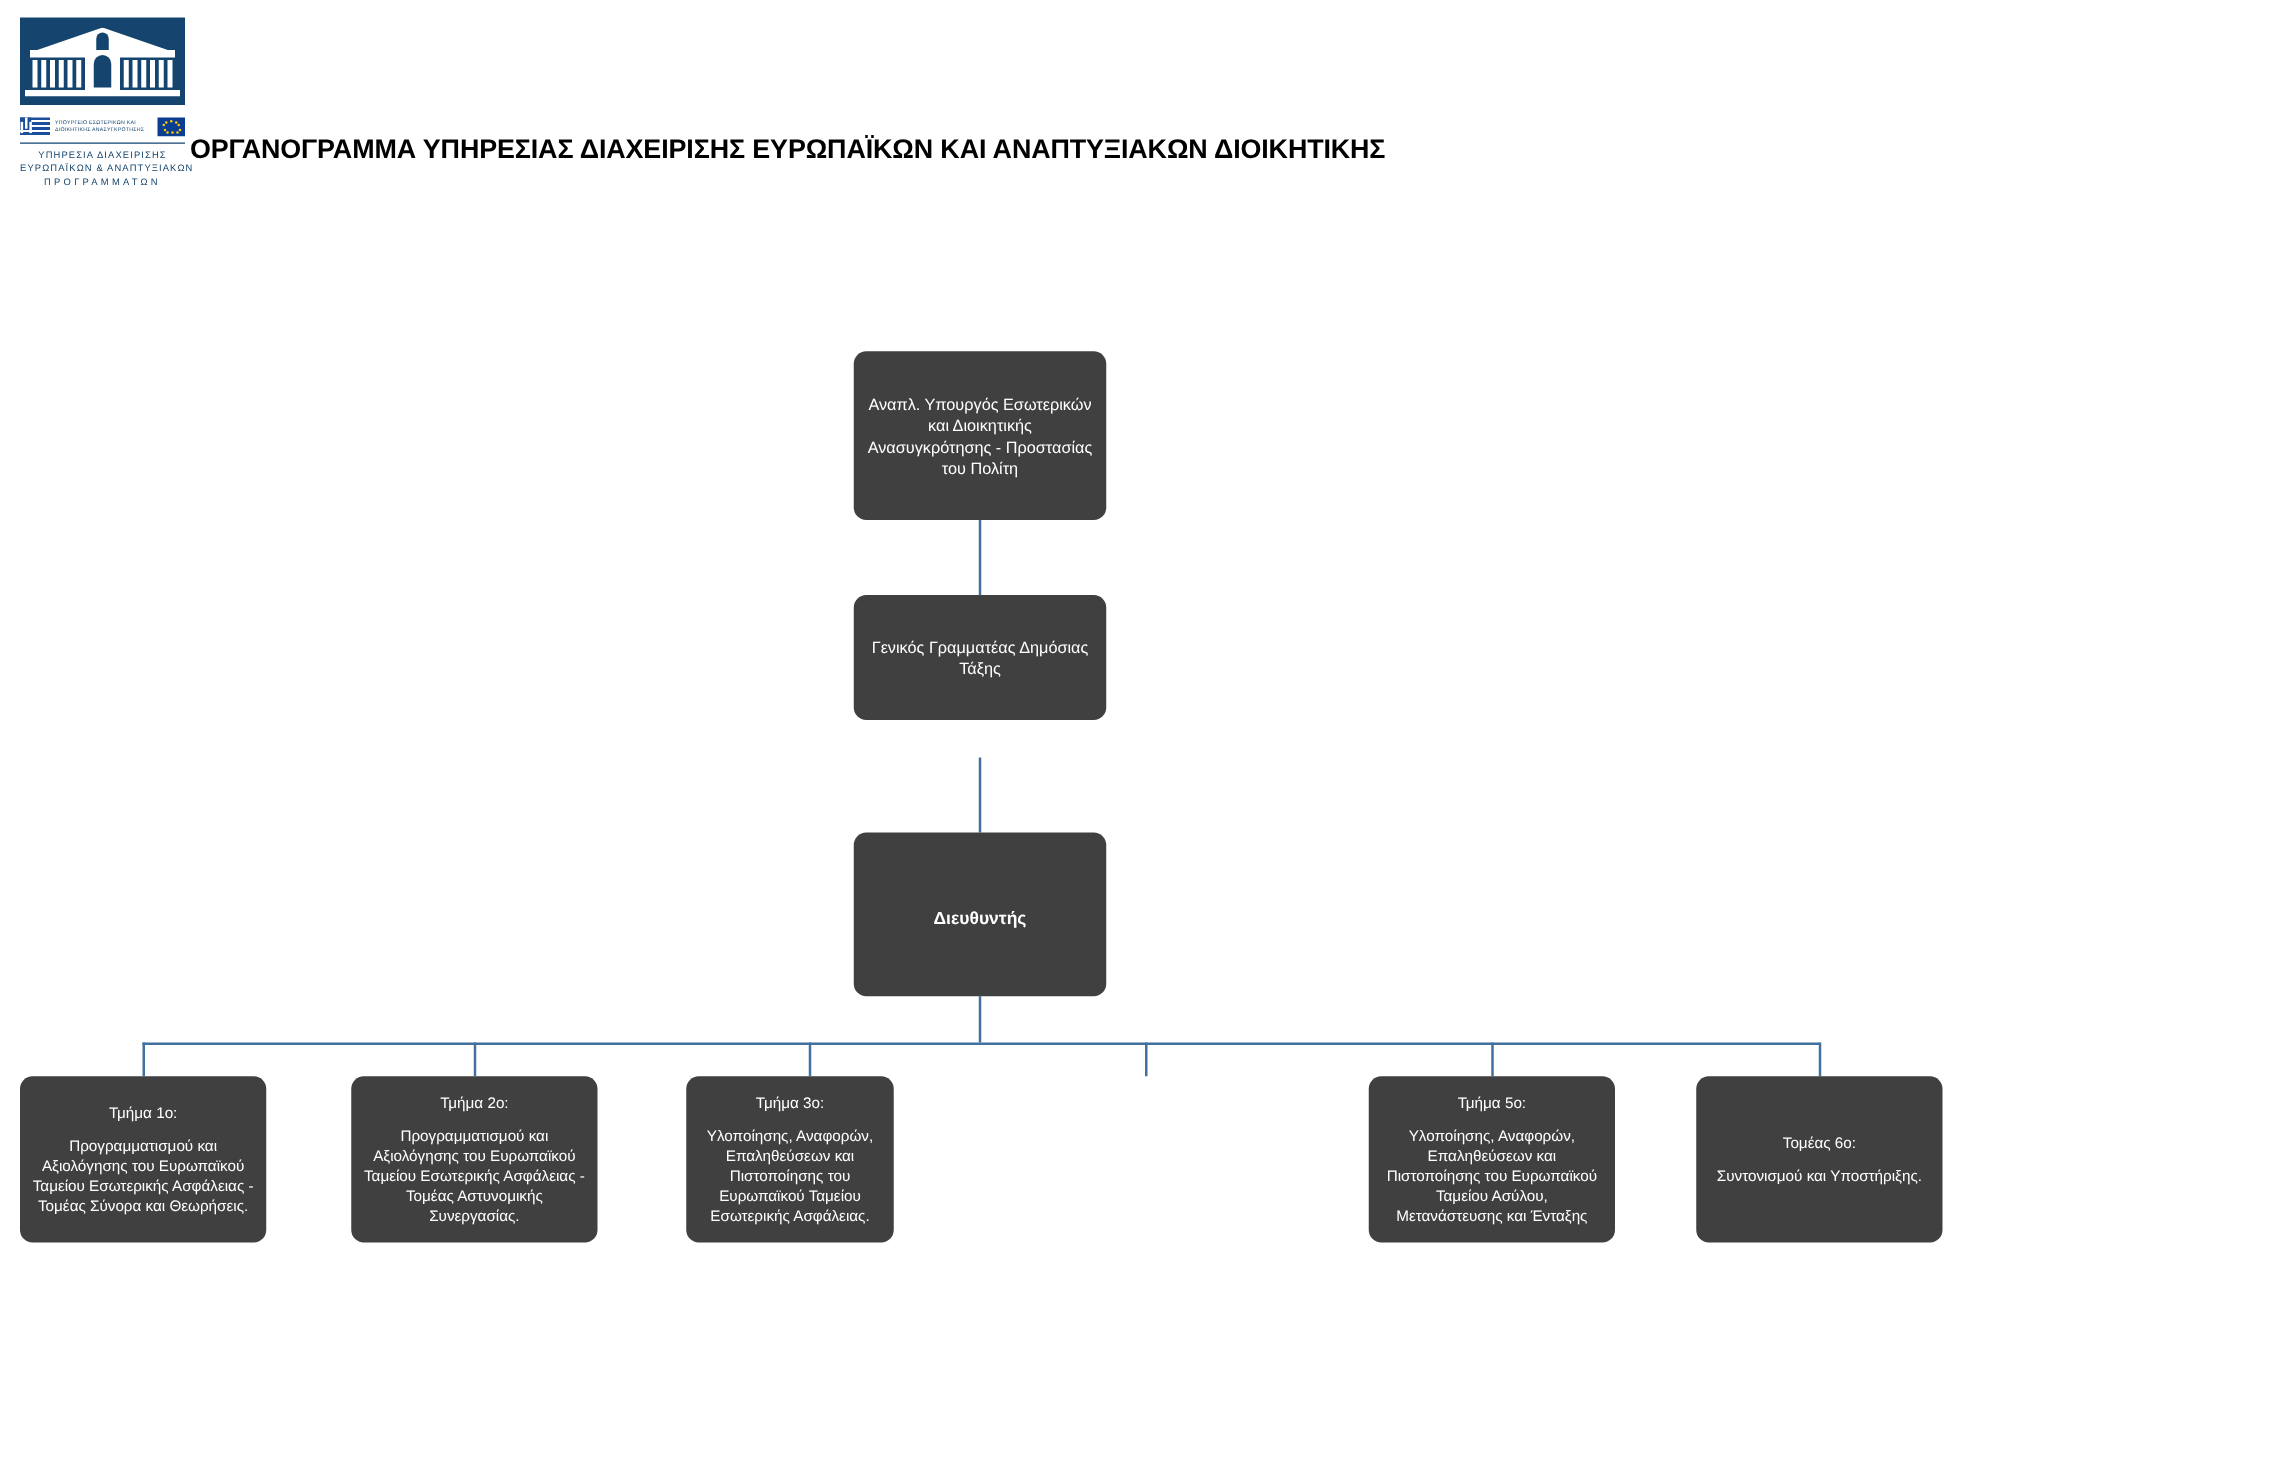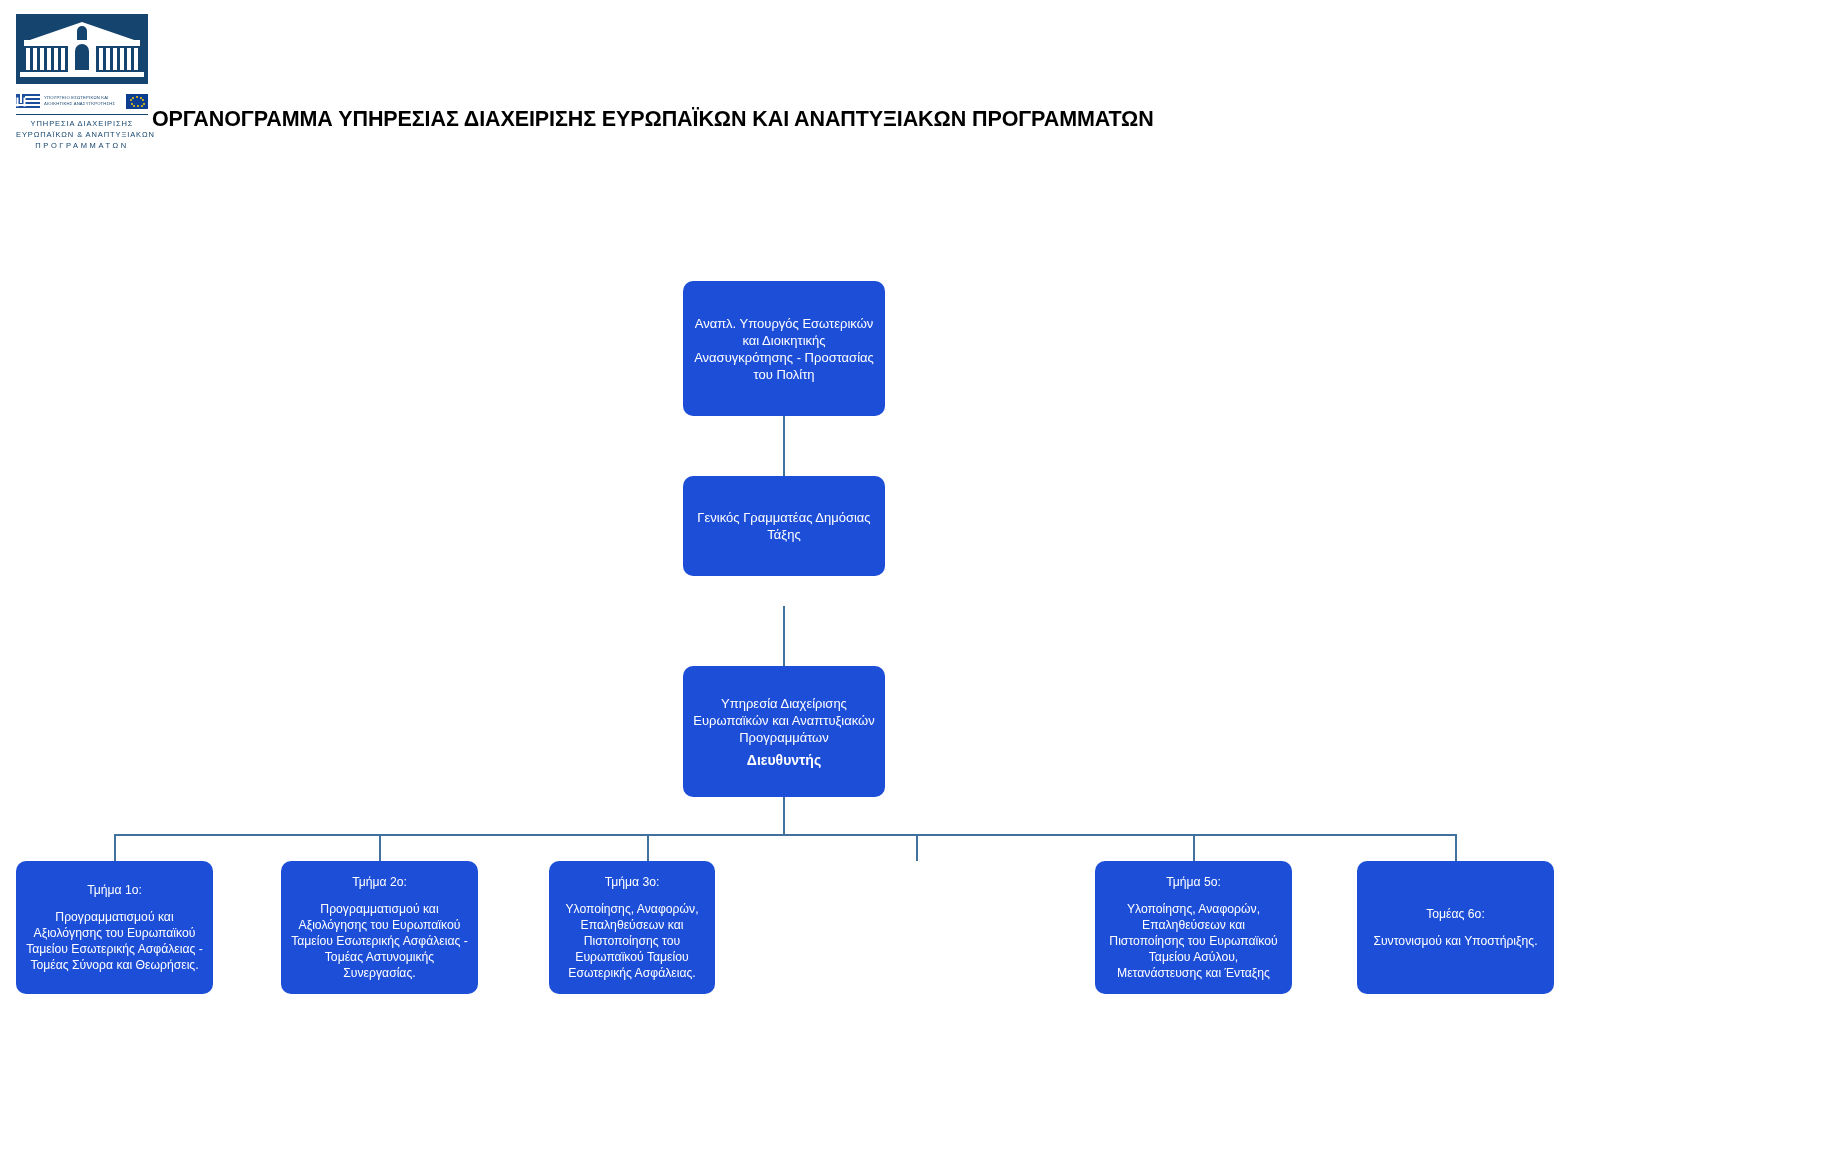--- a/index.html
+++ b/index.html
@@ -190,21 +190,21 @@
   #org-canvas {
     position: absolute;
     left: 0;
     top: 0;
     width: 1827px;
     height: 1174px;
   }
 
   .node {
     position: absolute;
-    background: #1d4ed8;
+    background: #404040;
     border-radius: 10px;
     color: #ffffff;
     display: flex;
     align-items: center;
     justify-content: center;
     text-align: center;
     box-sizing: border-box;
     padding: 6px 10px;
     line-height: 17px;
     font-size: 13px;
@@ -310,21 +310,21 @@
 
     <div id="logo-rule"></div>
 
     <div id="agency-lines">
       <div class="ln1">ΥΠΗΡΕΣΙΑ ΔΙΑΧΕΙΡΙΣΗΣ</div>
       <div class="ln2">ΕΥΡΩΠΑΪΚΩΝ &amp; ΑΝΑΠΤΥΞΙΑΚΩΝ</div>
       <div class="ln3">ΠΡΟΓΡΑΜΜΑΤΩΝ</div>
     </div>
   </div>
 
-  <div id="chart-title">ΟΡΓΑΝΟΓΡΑΜΜΑ ΥΠΗΡΕΣΙΑΣ ΔΙΑΧΕΙΡΙΣΗΣ ΕΥΡΩΠΑΪΚΩΝ ΚΑΙ ΑΝΑΠΤΥΞΙΑΚΩΝ ΠΡΟΓΡΑΜΜΑΤΩΝ</div>
+  <div id="chart-title">ΟΡΓΑΝΟΓΡΑΜΜΑ ΥΠΗΡΕΣΙΑΣ ΔΙΑΧΕΙΡΙΣΗΣ ΕΥΡΩΠΑΪΚΩΝ ΚΑΙ ΑΝΑΠΤΥΞΙΑΚΩΝ ΔΙΟΙΚΗΤΙΚΗΣ</div>
 </div>
 
 <div id="org-canvas">
 
   <div class="conn conn-v" id="conn-min-sec"></div>
   <div class="conn conn-v" id="conn-sec-srv"></div>
   <div class="conn conn-v" id="conn-srv-bus"></div>
   <div class="conn conn-h" id="conn-bus"></div>
 
   <div class="conn conn-v drop" id="drop-1"></div>
@@ -337,21 +337,20 @@
   <div class="node" id="node-minister">
     <span class="inner">Αναπλ. Υπουργός Εσωτερικών και Διοικητικής Ανασυγκρότησης - Προστασίας του Πολίτη</span>
   </div>
 
   <div class="node" id="node-secretary">
     <span class="inner">Γενικός Γραμματέας Δημόσιας Τάξης</span>
   </div>
 
   <div class="node" id="node-service">
     <span class="inner">
-      <span>Υπηρεσία Διαχείρισης Ευρωπαϊκών και Αναπτυξιακών Προγραμμάτων</span>
       <span class="role">Διευθυντής</span>
     </span>
   </div>
 
   <div class="node dept" id="dept-1">
     <span class="inner">
       <span class="dept-head">Τμήμα 1ο:</span>
       <span>Προγραμματισμού και Αξιολόγησης του Ευρωπαϊκού Ταμείου Εσωτερικής Ασφάλειας - Τομέας Σύνορα και Θεωρήσεις.</span>
     </span>
   </div>

